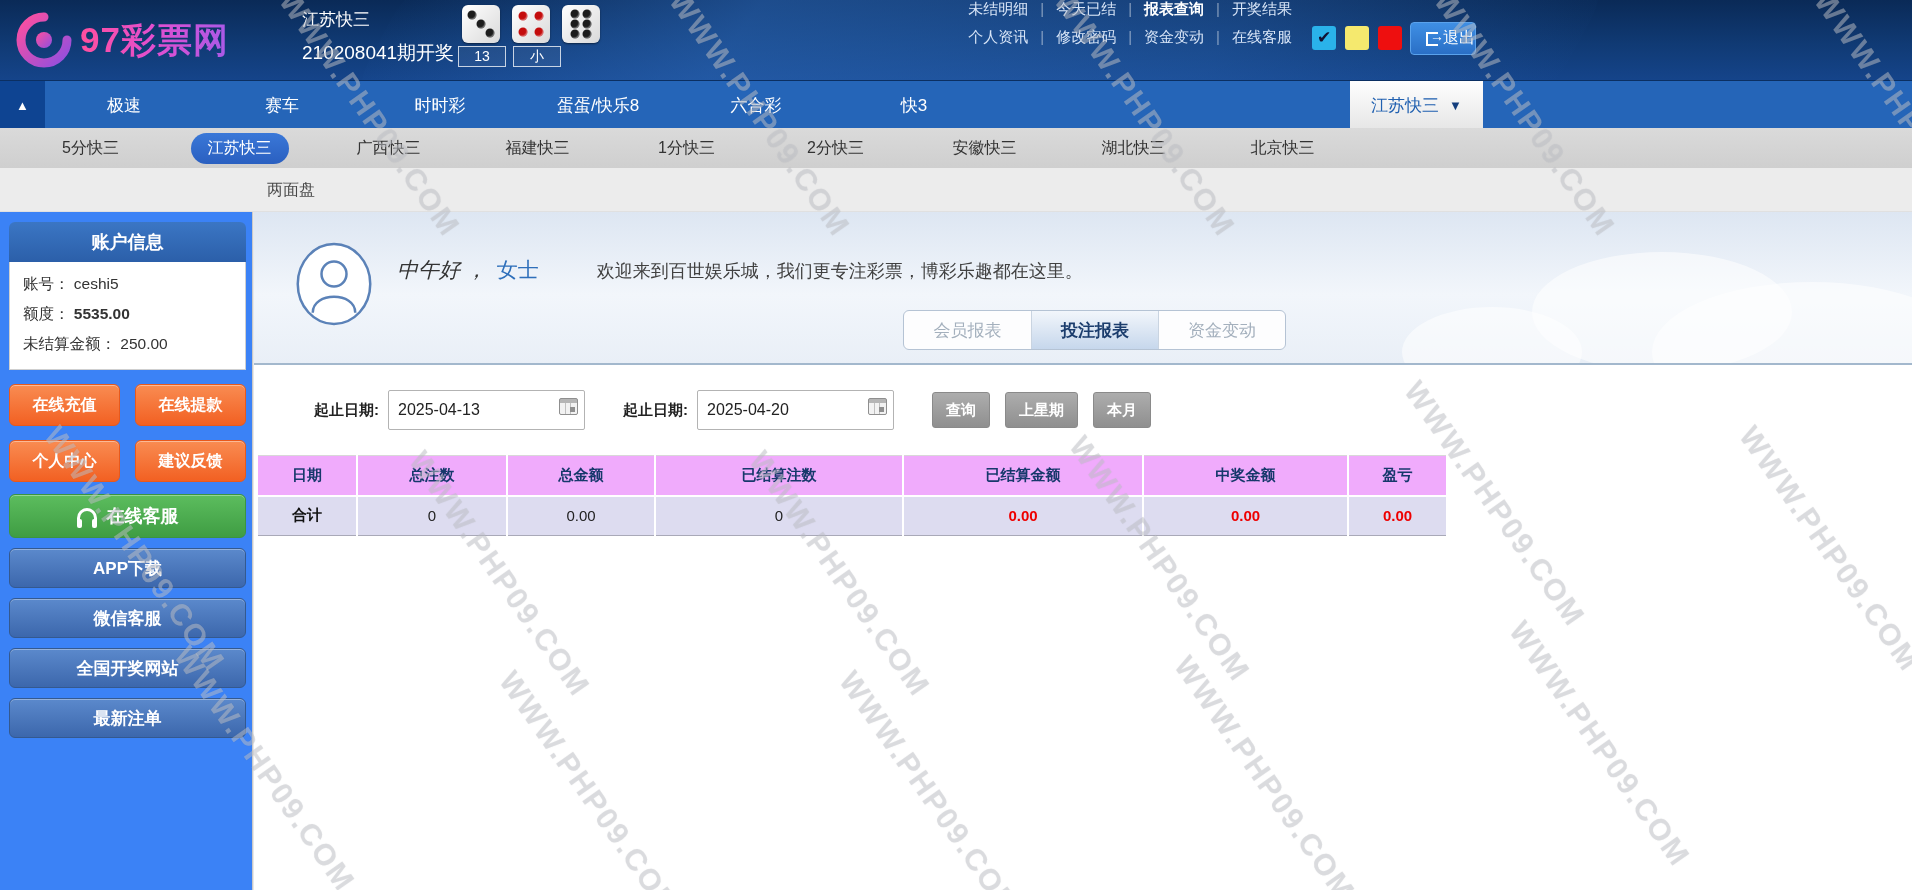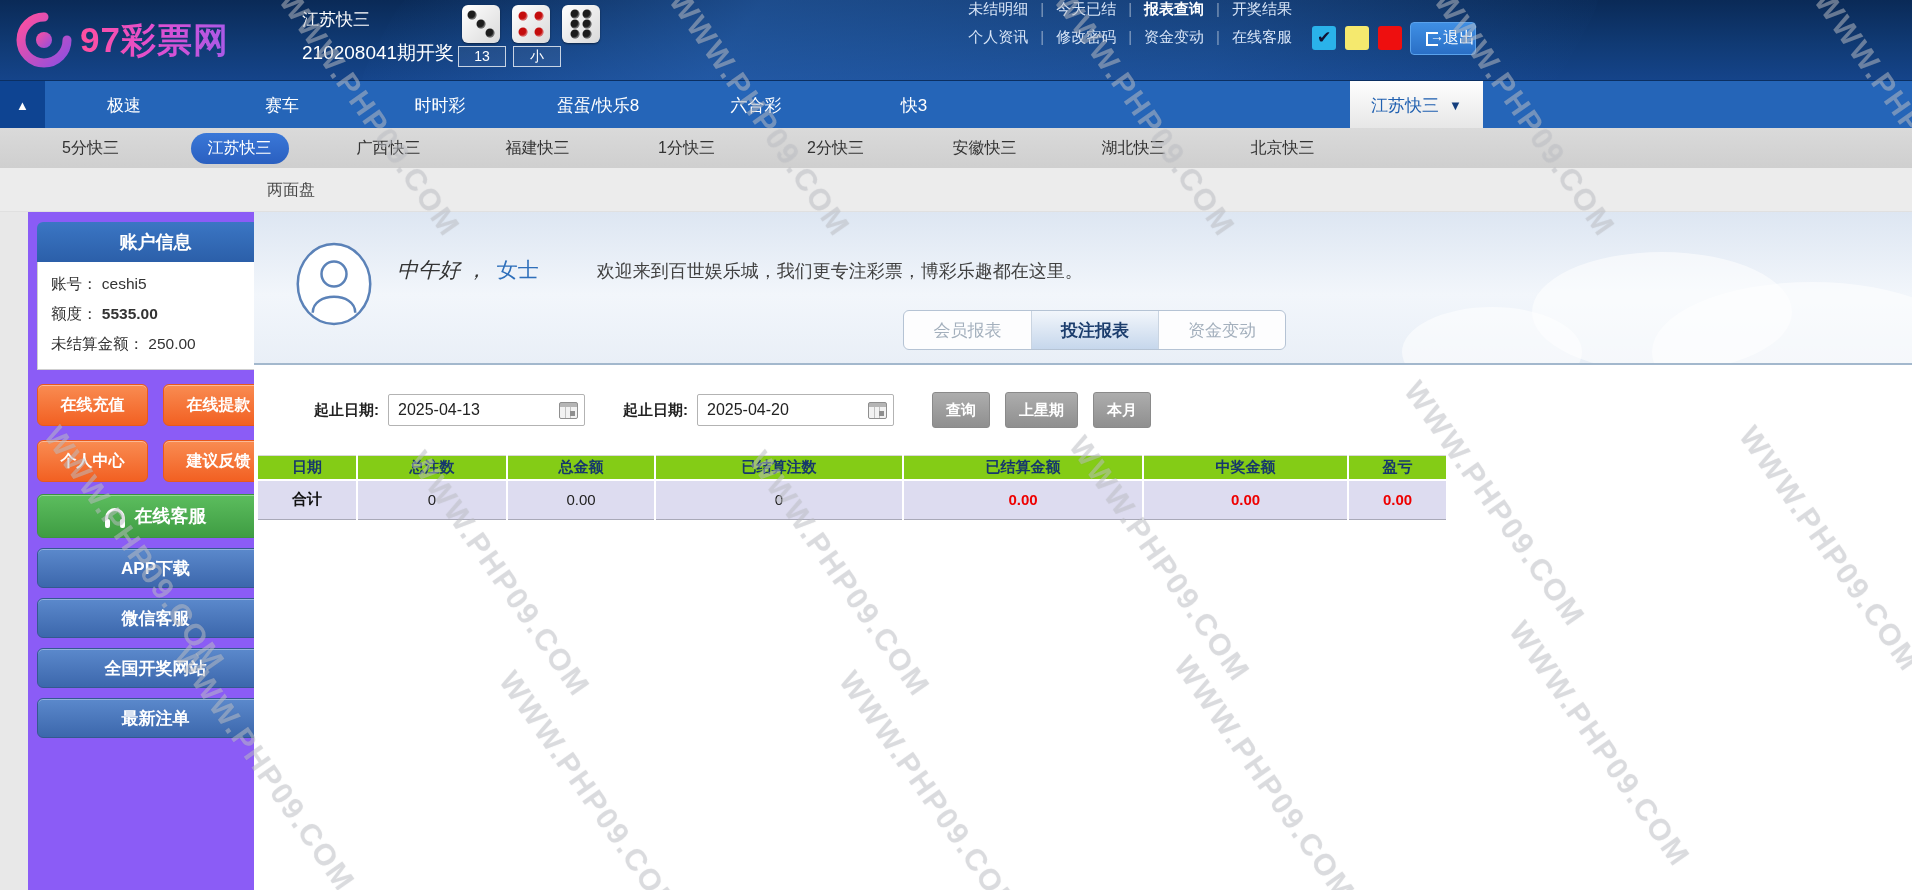--- a/index.html
+++ b/index.html
@@ -63,22 +63,22 @@
   .sub-item .pill { display:inline-block; padding:5px 17px; border-radius:17px;
     background:linear-gradient(180deg,#3a78d8,#2a5fc0); color:#fff; }
 
   
   .board-bar { position:absolute; left:0; top:168px; width:1912px; height:44px; background:#ececec;
     border-bottom:1px solid #e0e0e0; }
   .board-item { position:absolute; left:267px; top:0; height:44px; line-height:44px;
     font-size:16px; color:#4a4a4a; cursor:pointer; }
 
   
-  .sidebar { position:absolute; left:0; top:212px; width:253px; height:678px; background:#8b5cf6;
-    border-right:1px solid #c9c9c9; padding:10px 8px 0 9px;margin-left:28px; }
+  .sidebar { position:absolute; left:0; top:212px; width:253px; height:678px; background:#3b82f6;
+    border-right:1px solid #c9c9c9; padding:10px 8px 0 9px; }
   .acct-panel { width:237px; }
   .acct-head { height:40px; background:linear-gradient(180deg,#3b76c4,#2b5fa9); border-radius:6px 6px 0 0;
     color:#fff; font-size:18px; font-weight:bold; text-align:center; line-height:40px; }
   .acct-body { background:#fff; border:1px solid #cfcfcf; border-top:none; padding:12px 13px 14px; }
   .acct-line { font-size:15.5px; color:#333; margin-bottom:9px; }
   .acct-line:last-child { margin-bottom:0; }
   .acct-line .val-bold { font-weight:bold; }
   .btn-grid { display:flex; flex-wrap:wrap; gap:14px 15px; margin-top:14px; width:237px; }
   .orange-btn { width:111px; height:42px; border-radius:6px; border:1px solid #e8591c;
     background:linear-gradient(180deg,#f98c52,#f26022); color:#fff; font-size:16px; font-weight:bold;
@@ -114,36 +114,36 @@
   .report-tabs { position:absolute; left:649px; top:98px; display:flex; border:1px solid #b5c3d4;
     border-radius:6px; overflow:hidden; background:#fdfdfe; }
   .rtab { width:127px; height:38px; font-size:17px; color:#a4b0bd; display:flex; align-items:center;
     justify-content:center; cursor:pointer; border-left:1px solid #c9d4e1; }
   .rtab:first-child { border-left:none; }
   .rtab.active { background:linear-gradient(180deg,#f2f6fb,#c6d7ec); color:#1b3d6d; font-weight:bold; }
 
   .filter-row { position:absolute; left:60px; top:179px; height:38px; display:flex; align-items:center; }
   .f-label { font-size:15px; font-weight:bold; color:#222; margin-right:9px; }
   .date-wrap { position:relative; margin-right:38px; }
-  .date-input { width:197px; height:32px; border:1px solid #b3b3b3; border-radius:2px;
+  .date-input { width:197px; height:40px; border:1px solid #b3b3b3; border-radius:2px;
     font-size:16px; color:#222; padding:0 32px 0 9px; background:#fff;
     font-family:"Liberation Sans","DejaVu Sans",sans-serif; }
   .cal { position:absolute; right:7px; top:8px; width:19px; height:17px; border:1px solid #8f8f8f;
     border-radius:2px; background:
       linear-gradient(180deg,#b5b5b5 0 4px,rgba(0,0,0,0) 4px),
       linear-gradient(90deg,rgba(0,0,0,0) 0 5px,#c0c0c0 5px 6px,rgba(0,0,0,0) 6px 10px,#c0c0c0 10px 11px,rgba(0,0,0,0) 11px),
       #f2f2f2; cursor:pointer; }
   .cal::after { content:""; position:absolute; right:2px; bottom:2px; width:5px; height:5px; background:#8f8f8f; }
   .gray-btn { height:36px; padding:0 13px; margin-right:15px; border:1px solid #8a8a8a; border-radius:3px;
     background:linear-gradient(180deg,#adadad,#8f8f8f); color:#fff; font-size:15px; font-weight:bold;
     display:flex; align-items:center; cursor:pointer; }
 
   .report-table { position:absolute; left:2px; top:243px; width:1190px; border-collapse:collapse;
     table-layout:fixed; }
-  .report-table th { height:24px; background:#84cc16; color:#16386b; font-size:15px; font-weight:bold;
+  .report-table th { height:40px; background:#f0abfc; color:#16386b; font-size:15px; font-weight:bold;
     border:2px solid #fff; border-top:1px solid #d8d8d8; text-align:center; }
   .report-table td { height:40px; background:#dddcf0; color:#222; font-size:15px; text-align:center;
     border:2px solid #fff; border-bottom:1px solid #a9a9b8; }
   .report-table td.tot { font-weight:bold; color:#111; }
   .report-table td.red { color:#ee0000; font-weight:bold; }
 
   
   .wm { position:absolute; font-size:30px; font-weight:bold; letter-spacing:2px; white-space:nowrap;
     color:rgba(198,200,207,.45); text-shadow:0 0 1px rgba(120,120,120,.15);
     transform:rotate(55deg); transform-origin:left top; pointer-events:none; z-index:50; }

